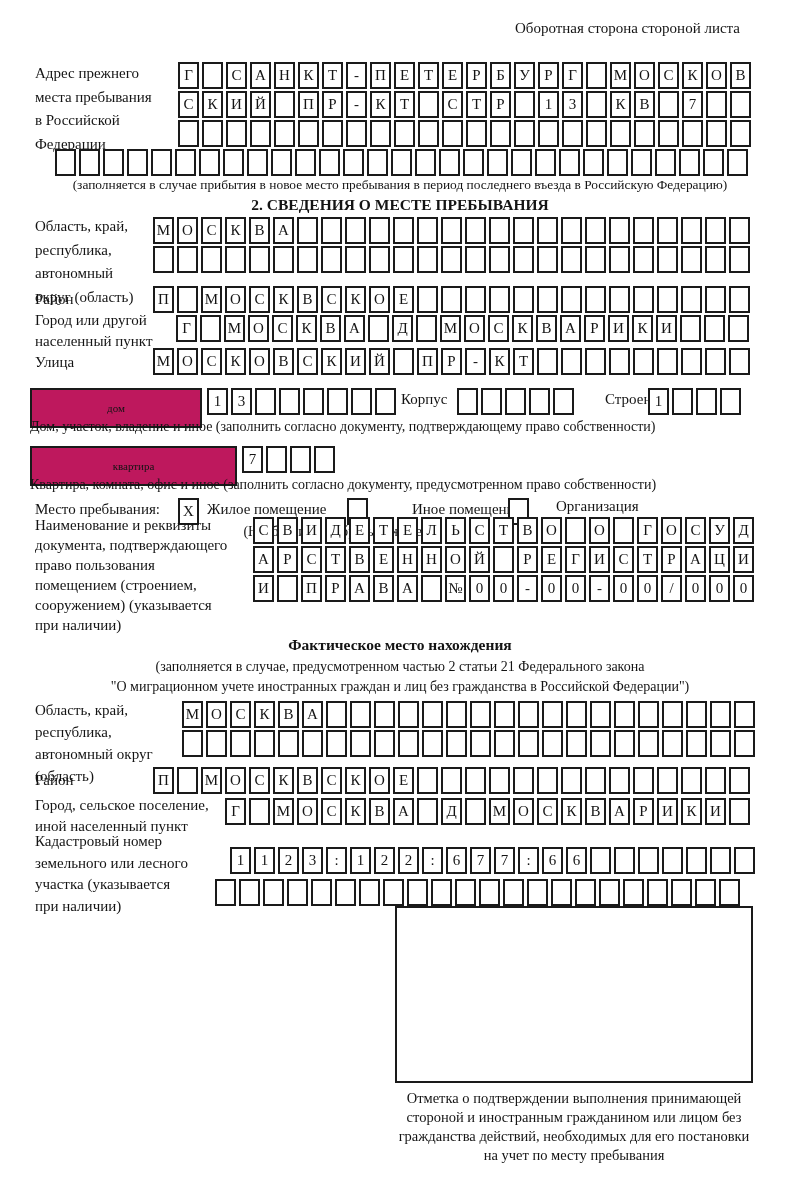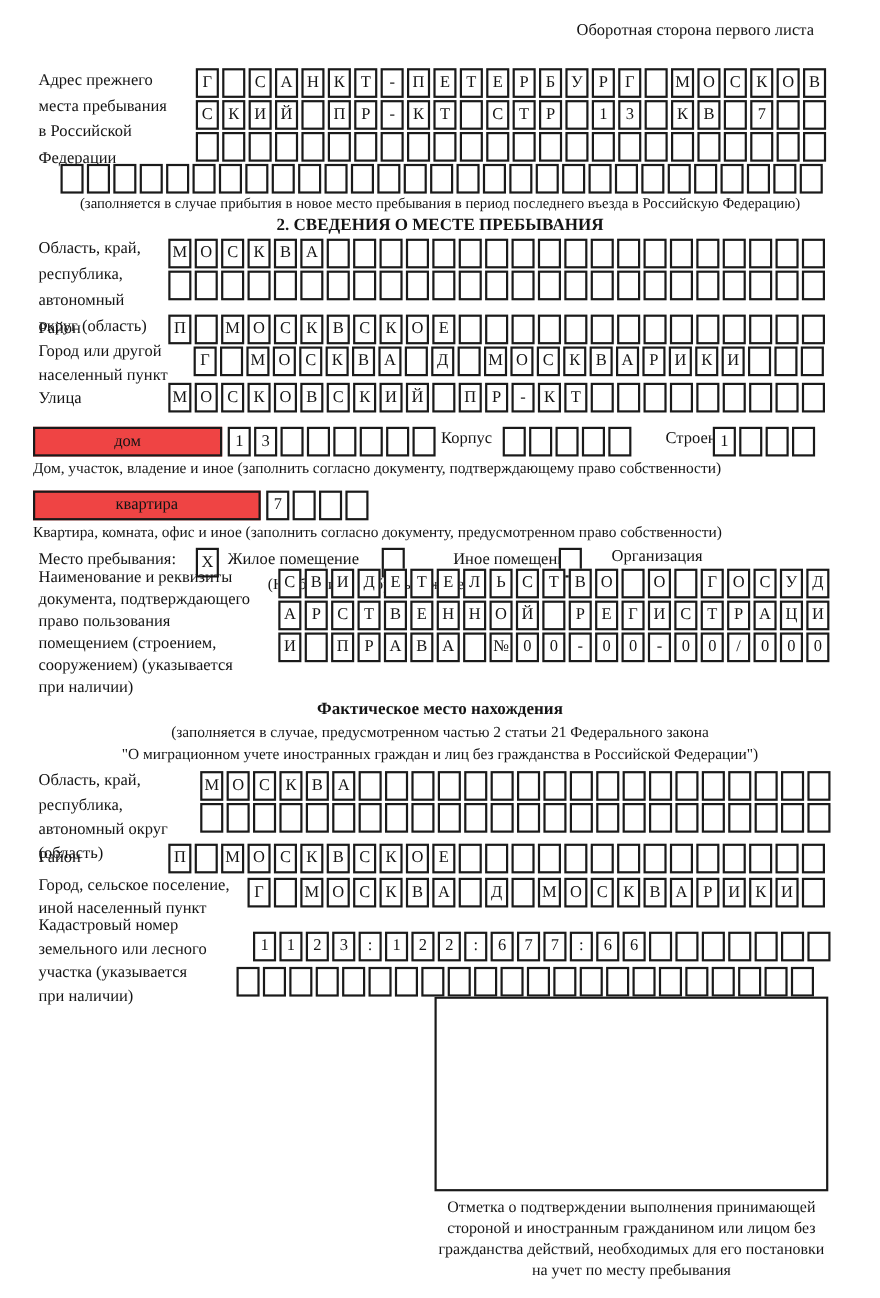--- a/index.html
+++ b/index.html
@@ -11,34 +11,34 @@
   .abs{position:absolute;}
   .lbl{font-size:15px;line-height:23.5px;white-space:pre-line;}
   .lbl-tight{font-size:15px;line-height:21px;white-space:pre-line;}
   .cellrow{position:absolute;display:flex;gap:3px;}
   .cell{
     width:21px;height:27px;border:2px solid #1a1a1a;box-sizing:border-box;
     display:flex;align-items:center;justify-content:center;
     font-size:15px;background:#fff;flex:0 0 auto;
   }
   .fieldbox{
-    position:absolute;height:27px;border:2px solid #1a1a1a;box-sizing:border-box;
-    display:flex;align-items:center;justify-content:center;font-size:15px;background:#ef4444;
+    position:absolute;height:40px;border:2px solid #1a1a1a;box-sizing:border-box;
+    display:flex;align-items:center;justify-content:center;font-size:11px;background:#be185d;
   }
   .caption{font-size:13.4px;}
   .caption14{font-size:14px;}
   .center{left:0;right:0;text-align:center;}
   .bold{font-weight:bold;text-align:center;}
   .bigbox{position:absolute;border:2px solid #1a1a1a;box-sizing:border-box;background:#fff;}
   .conf{font-size:14.5px;line-height:19px;text-align:center;white-space:pre-line;}
 </style>
 </head>
 <body>
 
-<div class="abs" style="right:60px;top:20px;font-size:15px;text-align:right;">Оборотная сторона первого листа</div>
+<div class="abs" style="right:60px;top:20px;font-size:15px;text-align:right;">Оборотная сторона стороной листа</div>
 
 <div class="abs lbl" style="left:35px;top:62px;width:145px;">Адрес прежнего
 места пребывания
 в Российской
 Федерации</div>
 <div class="cellrow" style="left:178px;top:62px;">
     <span class="cell">Г</span>
     <span class="cell"></span>
     <span class="cell">С</span>
     <span class="cell">А</span>

